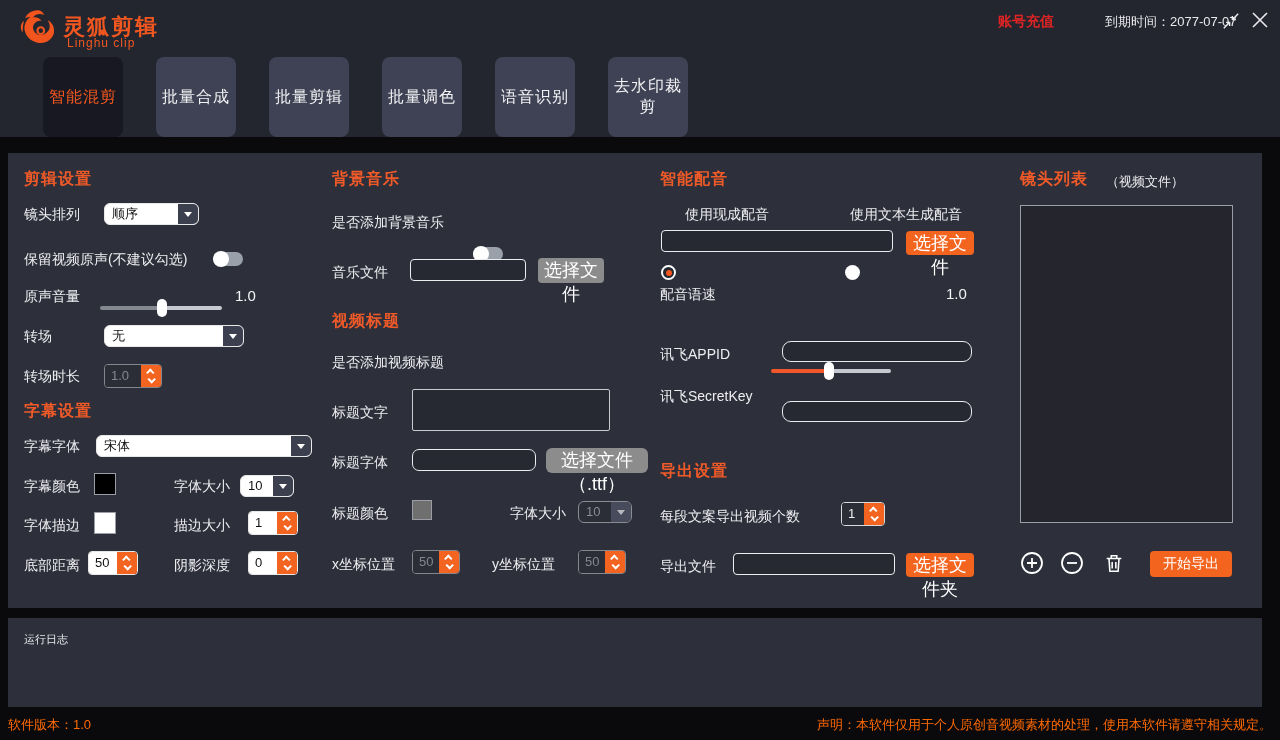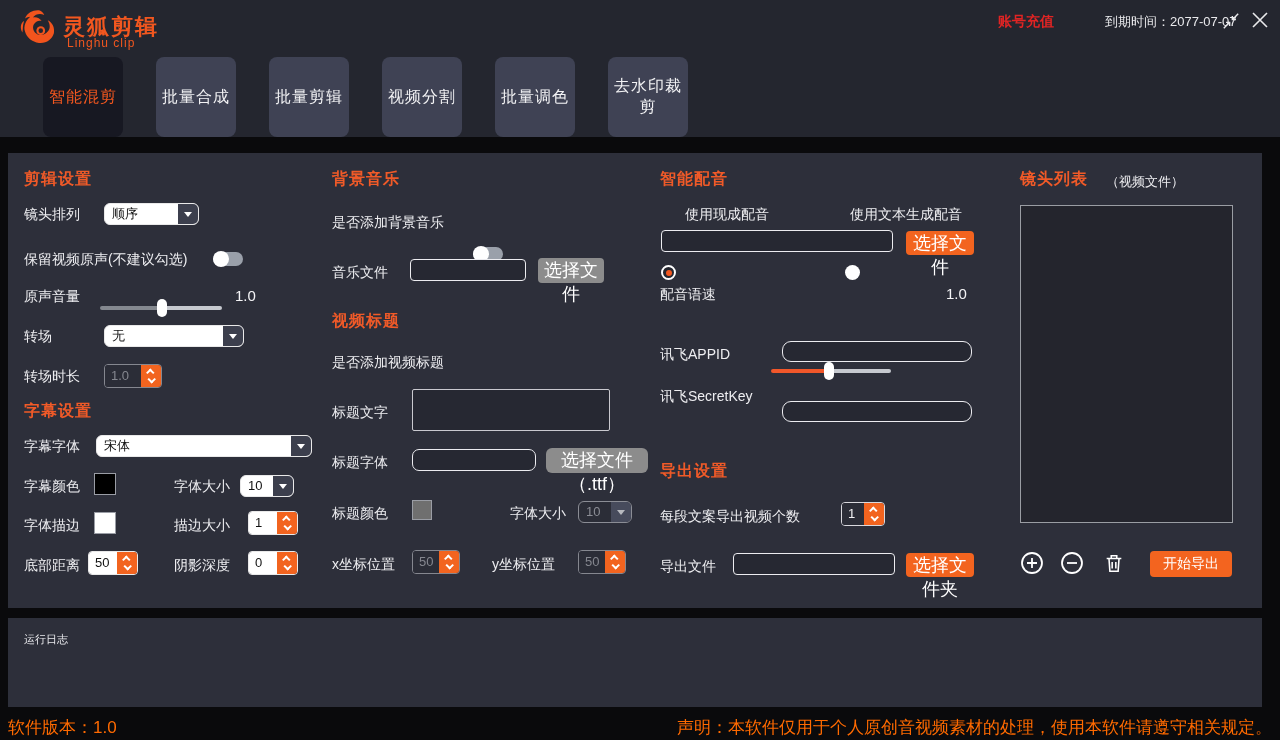--- a/index.html
+++ b/index.html
@@ -89,21 +89,21 @@
 
   
   .swatch { border:1px solid #9a9da5; cursor:pointer; }
 
   
   .listbox { background:#24252d; border:1px solid #9a9da3; }
 
   .iconbtn { cursor:pointer; }
 
   
-  .foot-txt { color:#ff6a00; font-size:17px; }
+  .foot-txt { color:#ff6a00; font-size:13px; }
 </style>
 </head>
 <body>
 
 <div id="stage">
 
   <div id="topbar" class="abs">
 
     <svg class="abs" style="left:18px;top:7px" width="42" height="42" viewBox="0 0 48 48">
       <g fill="#f2541d">
@@ -129,22 +129,22 @@
     <div class="abs winbtn" style="left:1248px;top:8px;width:24px;height:24px">
       <svg width="20" height="20" viewBox="0 0 20 20" stroke="#e9e9ec" stroke-width="1.6">
         <path d="M3 3 L17 17 M17 3 L3 17"></path>
       </svg>
     </div>
 
     <div class="abs tabrow">
       <div class="tab active">智能混剪</div>
       <div class="tab">批量合成</div>
       <div class="tab">批量剪辑</div>
-      <div class="tab">视频分割</div>
       <div class="tab">批量调色</div>
+      <div class="tab">语音识别</div>
       <div class="tab">去水印裁剪</div>
     </div>
   </div>
 
   <div id="mainpanel" class="abs panel">
 
     
     <h3 class="sec abs" style="left:16px;top:16px">剪辑设置</h3>
 
     <div class="lbl abs" style="left:16px;top:50px">镜头排列</div>

